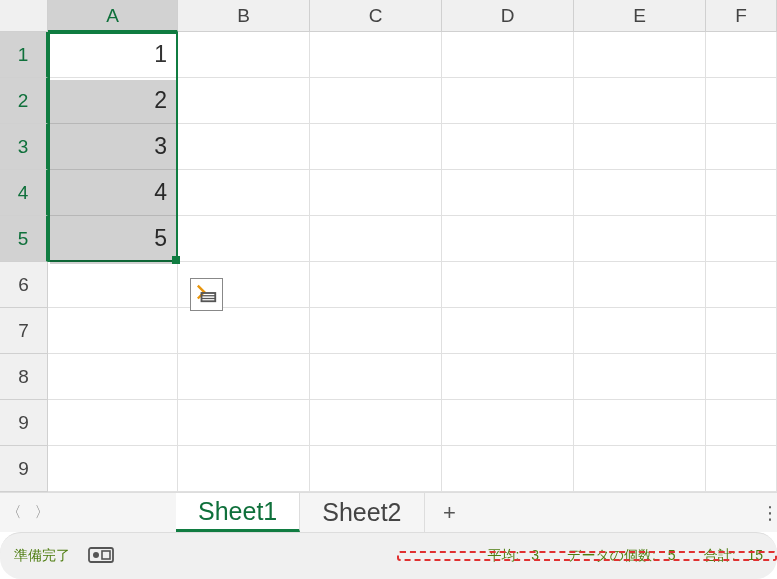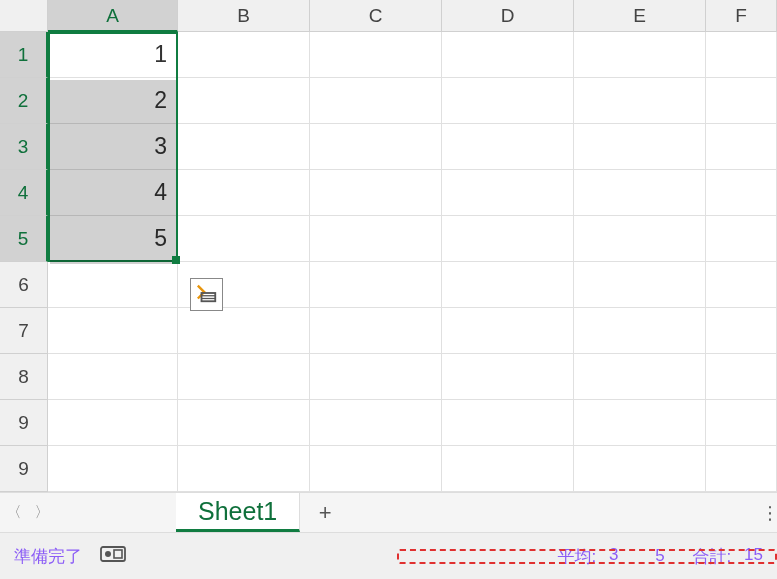--- a/index.html
+++ b/index.html
@@ -180,22 +180,23 @@
 
   
   .statusbar {
     position: absolute;
     left: 0; right: 0; bottom: 0;
     height: 47px;
     background: #f0f0f0;
     border-top: 1px solid #ddd;
     display: flex;
     align-items: center;
-    font-size: 17px;
-    color: #8b5cf6;
+    font-size: 14px;
+    color: #4d7c0f;
+    border-radius: 21px;
   }
   .status-left {
     padding-left: 14px;
     display: flex;
     align-items: center;
     gap: 18px;
   }
   .macro-icon svg { width: 26px; height: 20px; }
   .status-right {
     margin-left: auto;
@@ -338,20 +339,21 @@
       </svg>
     </span>
   </div>
 </div>
 
 <div class="tabstrip">
   <div class="tab-nav">〈</div>
   <div class="tab-nav">〉</div>
   <div class="tab-nav-gap"></div>
   <div class="tab active">Sheet1</div>
+  <div class="tab">Sheet2</div>
   <div class="tab-add">+</div>
   <div class="tab-overflow">⋮</div>
 </div>
 
 <div class="statusbar">
   <div class="status-left">
     <span>準備完了</span>
     <span class="macro-icon">
       <svg viewBox="0 0 26 20">
         <rect x="1" y="3" width="24" height="14" rx="2" fill="none" stroke="#555" stroke-width="1.8"></rect>
@@ -359,19 +361,19 @@
         <rect x="14" y="6" width="8" height="8" fill="none" stroke="#555" stroke-width="1.6"></rect>
       </svg>
     </span>
   </div>
   <div class="status-right">
     <div class="highlight-box"></div>
     <span class="stat-item">
       <span>平均:</span>&nbsp;<span>3</span>
     </span>
     <span class="stat-item">
-      &nbsp;<span>5</span>
+      <span>データの個数:</span>&nbsp;<span>5</span>
     </span>
     <span class="stat-item">
       <span>合計:</span>&nbsp;<span>15</span>
     </span>
   </div>
 </div>
 
 </body></html>

